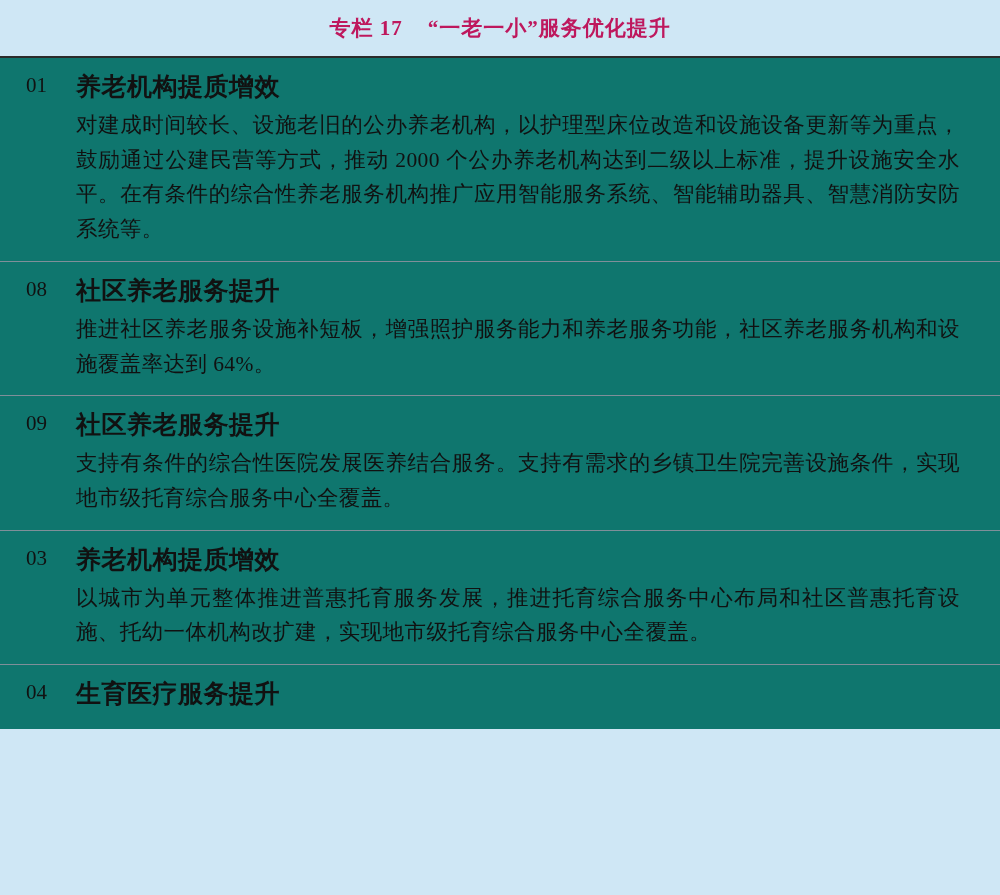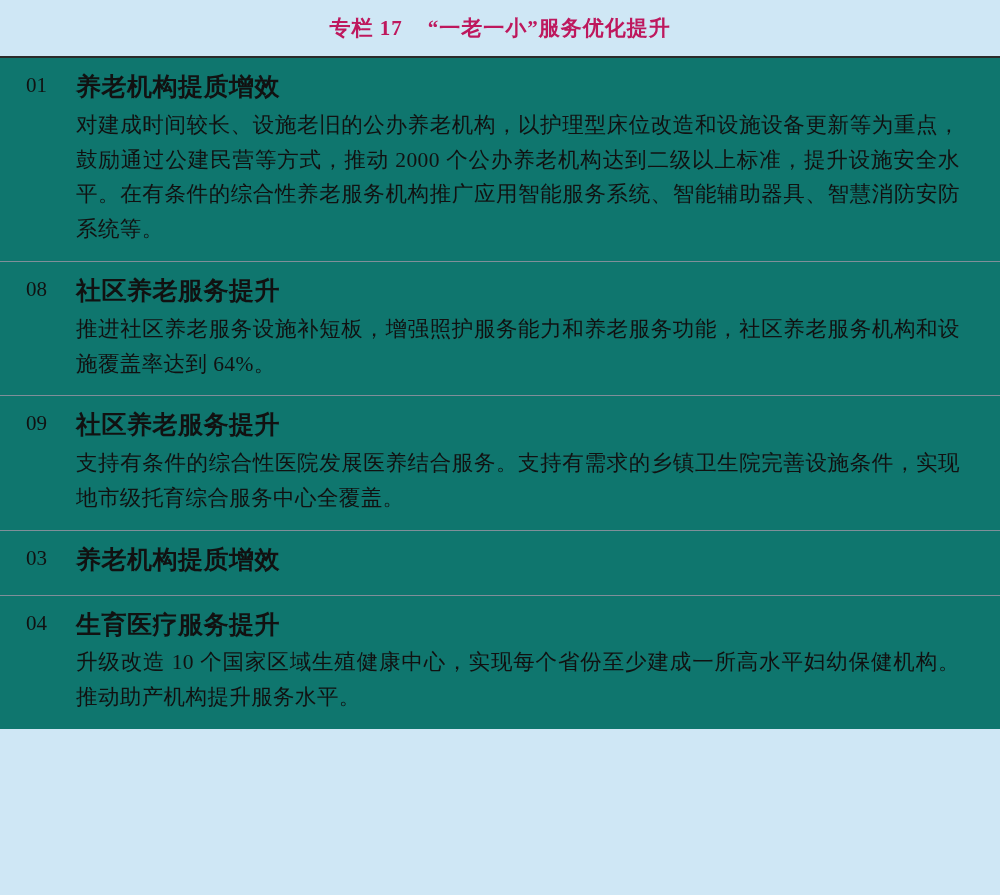--- a/index.html
+++ b/index.html
@@ -111,25 +111,25 @@
       <div class="content">
         <div class="item-title">社区养老服务提升</div>
         <div class="item-body">支持有条件的综合性医院发展医养结合服务。支持有需求的乡镇卫生院完善设施条件，实现地市级托育综合服务中心全覆盖。</div>
       </div>
     </div>
 
     <div class="row">
       <div class="num">03</div>
       <div class="content">
         <div class="item-title">养老机构提质增效</div>
+        <div class="item-body">以城市为单元整体推进普惠托育服务发展，推进托育综合服务中心布局和社区普惠托育设施、托幼一体机构改扩建，实现地市级托育综合服务中心全覆盖。</div>
       </div>
     </div>
 
     <div class="row">
       <div class="num">04</div>
       <div class="content">
         <div class="item-title">生育医疗服务提升</div>
-        <div class="item-body">升级改造 10 个国家区域生殖健康中心，实现每个省份至少建成一所高水平妇幼保健机构。推动助产机构提升服务水平。</div>
       </div>
     </div>
 
   </div>
 </div>
 
 </body></html>

